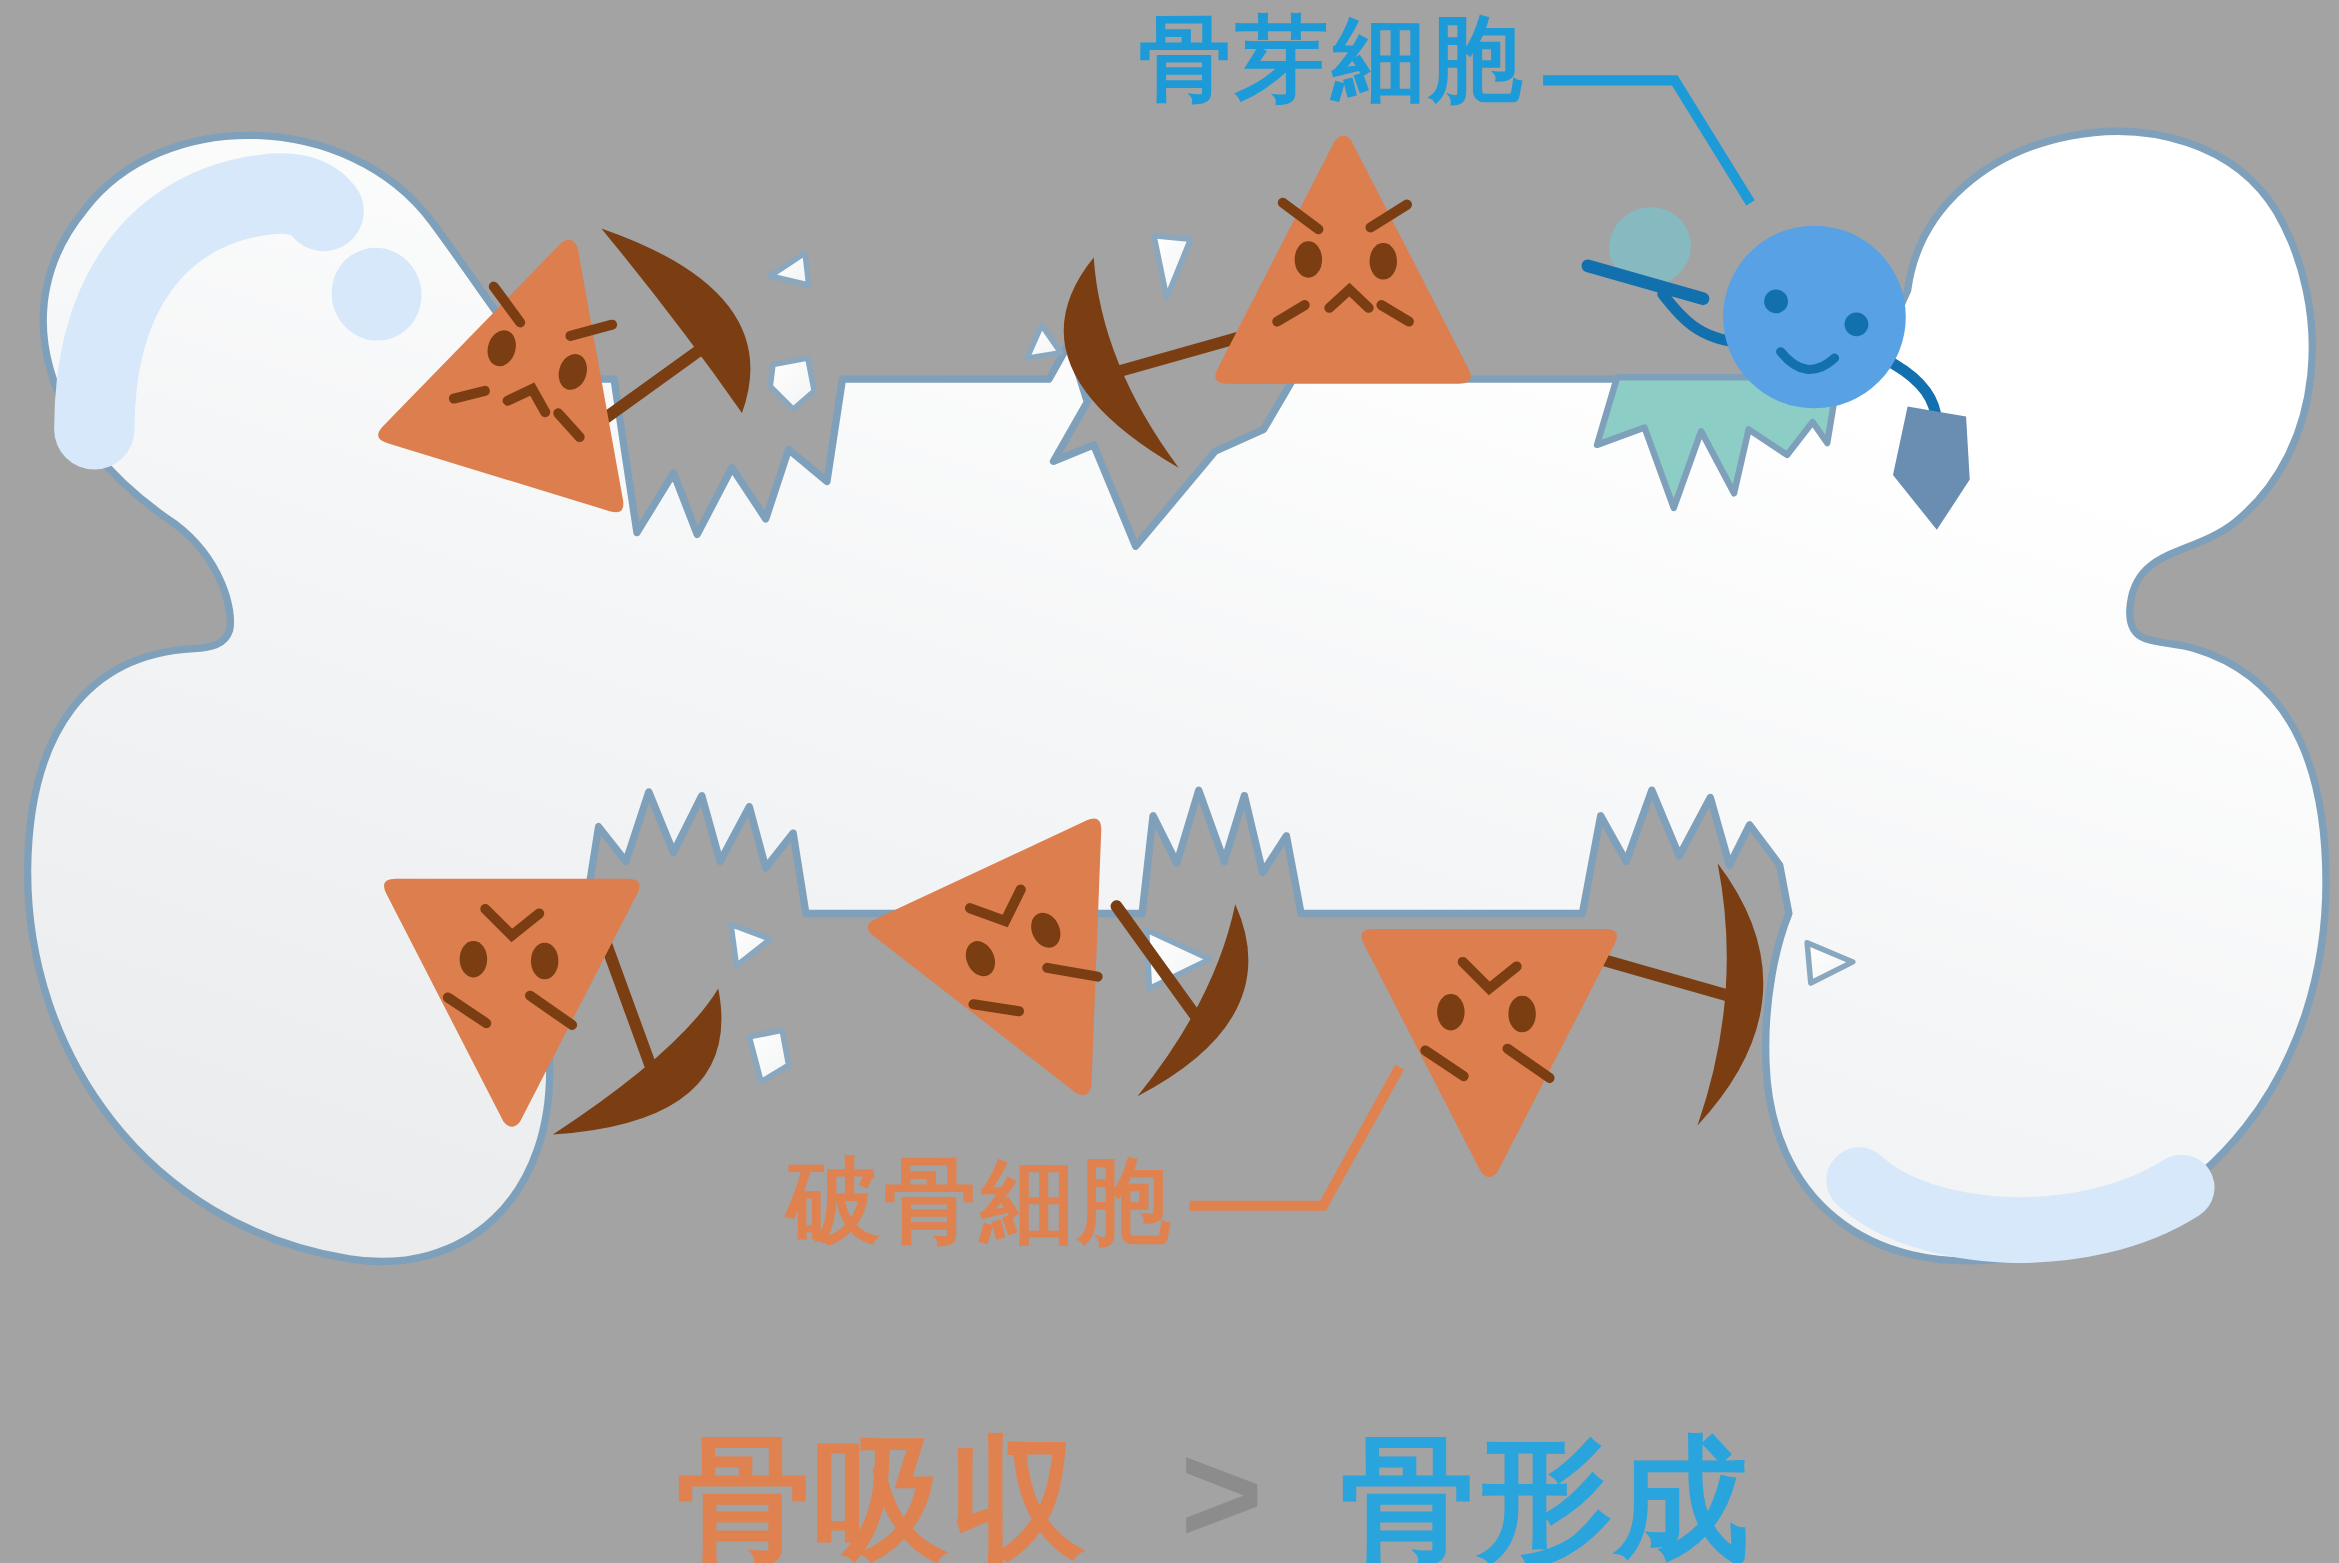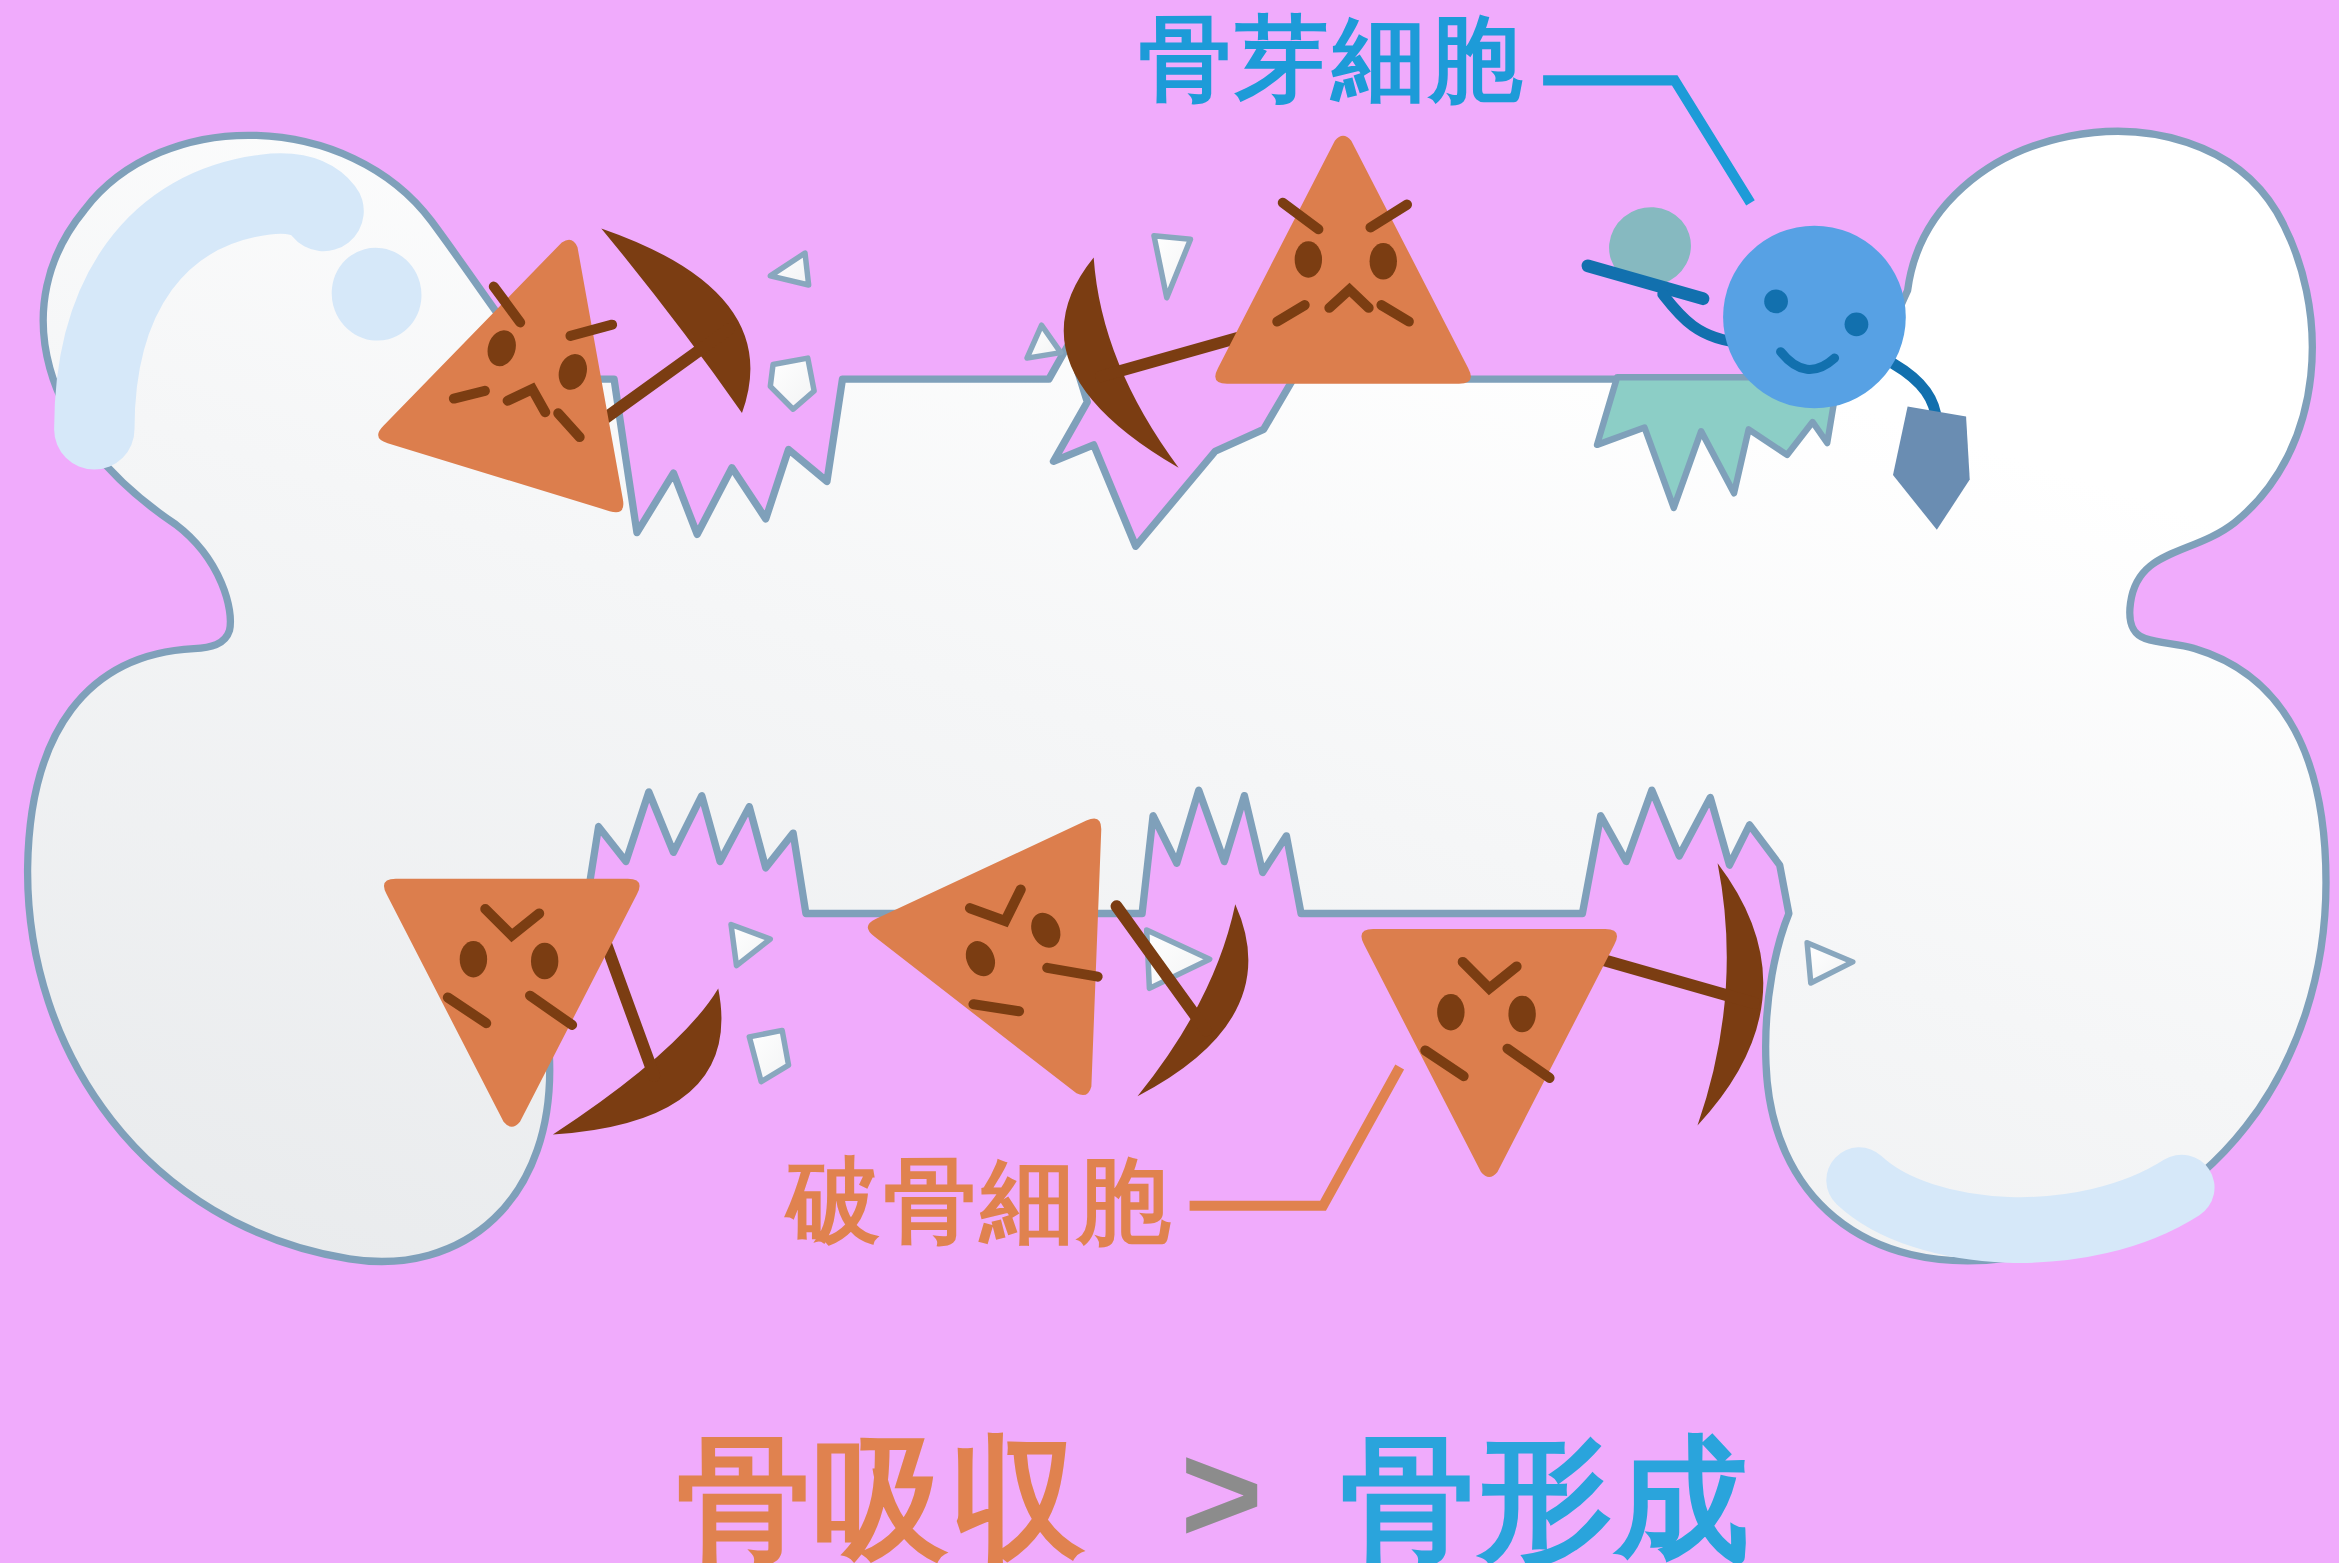--- a/index.html
+++ b/index.html
@@ -1,16 +1,16 @@
 <!DOCTYPE html>
 <html style="font-size:14.6px"><head>
 <meta charset="utf-8">
 <style>
   html,body{margin:0;padding:0;background:#ffffff;}
-  #stage{position:relative;width:2339px;height:1563px;background:#f0abfc;overflow:hidden;}
+  #stage{position:relative;width:2339px;height:1563px;background:#a3a3a3;overflow:hidden;}
   svg{display:block;}
   .label-txt{font-family:"Liberation Sans","DejaVu Sans",sans-serif;font-weight:bold;}
   .eq-txt{font-family:"Liberation Sans","DejaVu Sans",sans-serif;font-weight:bold;}
 </style>
 </head>
 <body>
 
 <div id="stage">
 <svg viewBox="0 0 2560 1711" width="2339" height="1563">
   <defs>

